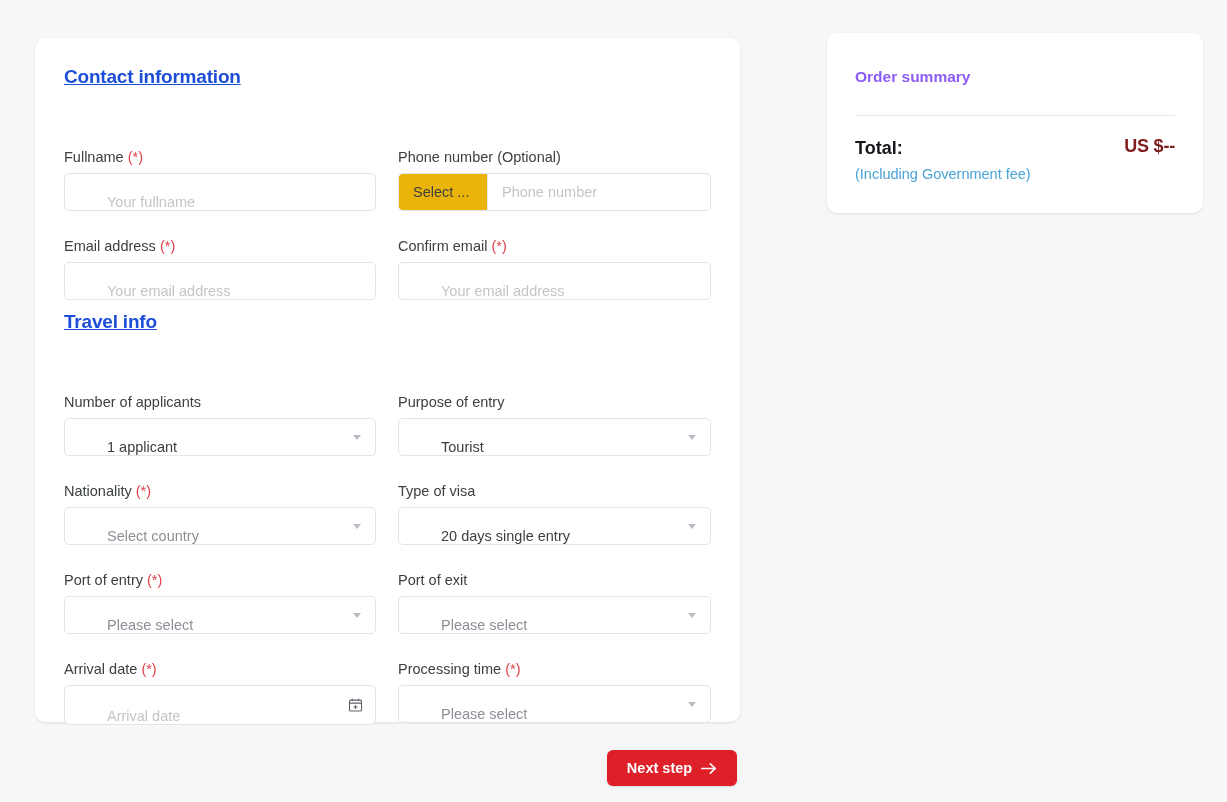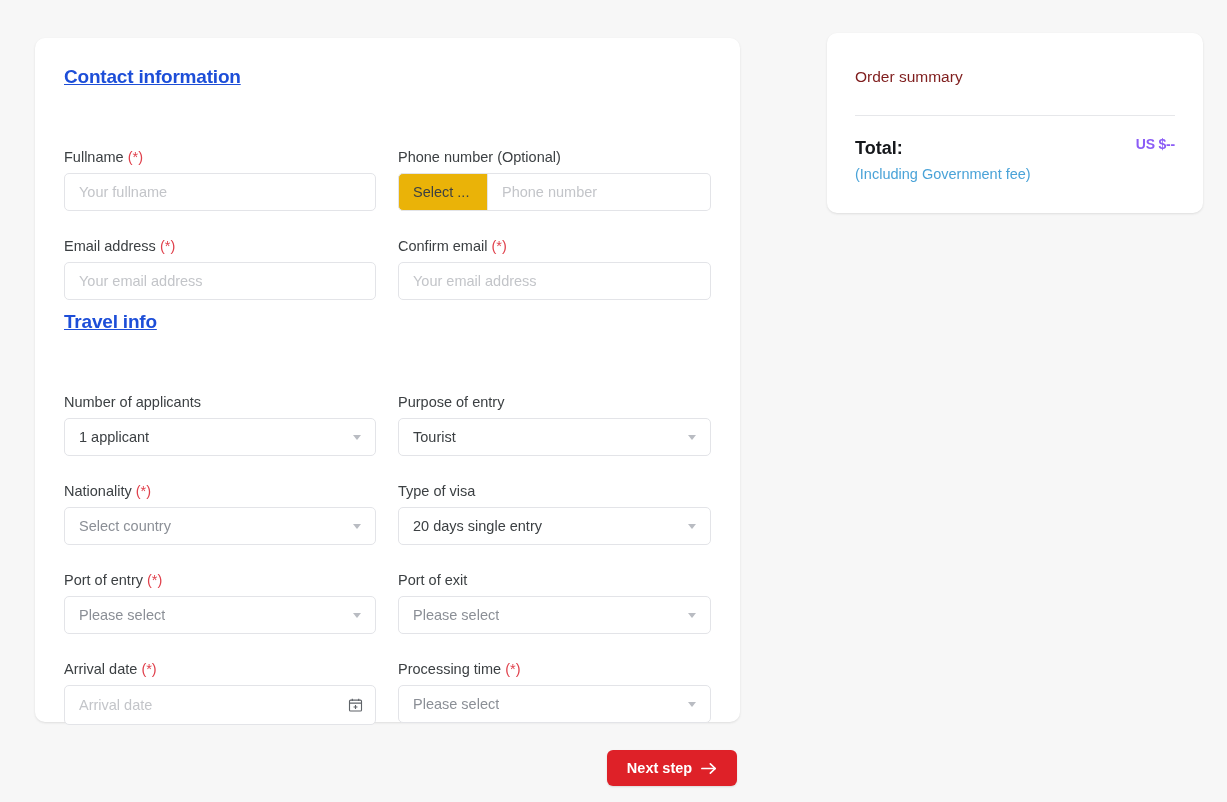--- a/index.html
+++ b/index.html
@@ -48,21 +48,22 @@
   }
   .req { color: #e0414c; }
 
   .control {
     position: relative;
     height: 38px;
     border: 1px solid #e3e4e8;
     border-radius: 5px;
     background: #fff;
     display: flex;
-    align-items: center;
+    align-items: flex-end;
+    padding-left: 28px;
   }
   .control .txt {
     padding-left: 14px;
     font-size: 14.5px;
     color: #3c4043;
     white-space: nowrap;
     overflow: hidden;
   }
   .control .txt.placeholder { color: #c3c5c9; }
   .control .txt.softplaceholder { color: #8b8f96; }
@@ -117,42 +118,42 @@
     left: 827px; top: 33px;
     width: 376px; height: 180px;
     background: #ffffff;
     border-radius: 10px;
     box-shadow: 0 1px 3px rgba(0,0,0,0.07), 0 1px 2px rgba(0,0,0,0.04);
   }
   .summary-title {
     position: absolute;
     left: 28px; top: 35px;
     font-size: 15.5px;
-    font-weight: normal;
-    color: #7f1d1d;
+    font-weight: bold;
+    color: #8b5cf6;
   }
   .summary-divider {
     position: absolute;
     left: 28px; top: 82px;
     width: 320px; height: 1px;
     background: #e6e7ea;
   }
   .total-label {
     position: absolute;
     left: 28px; top: 105px;
     font-size: 18px;
     font-weight: bold;
     color: #16181c;
   }
   .total-value {
     position: absolute;
     right: 28px; top: 103px;
-    font-size: 14px;
-    font-weight: bold;
-    color: #8b5cf6;
+    font-size: 18px;
+    font-weight: bold;
+    color: #7f1d1d;
     letter-spacing: -0.2px;
   }
   .gov-fee {
     position: absolute;
     left: 28px; top: 133px;
     font-size: 14.5px;
     color: #4aa3d8;
   }
 
   

